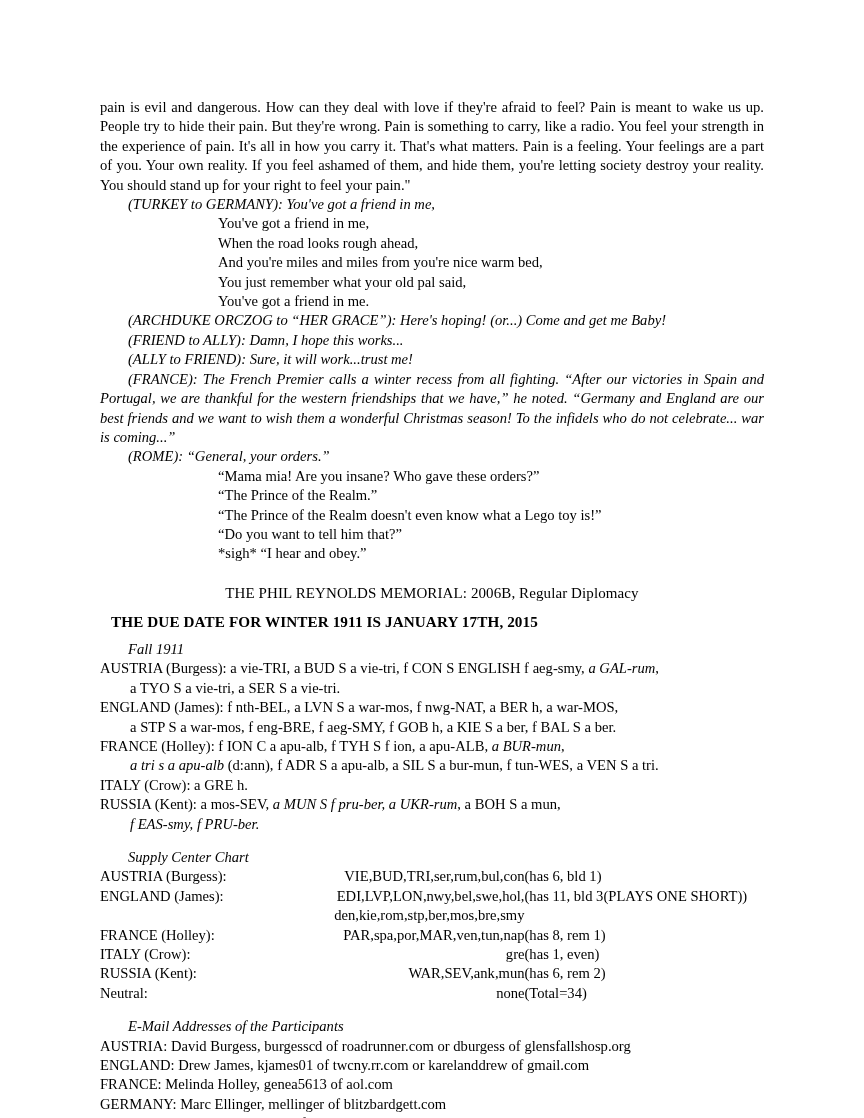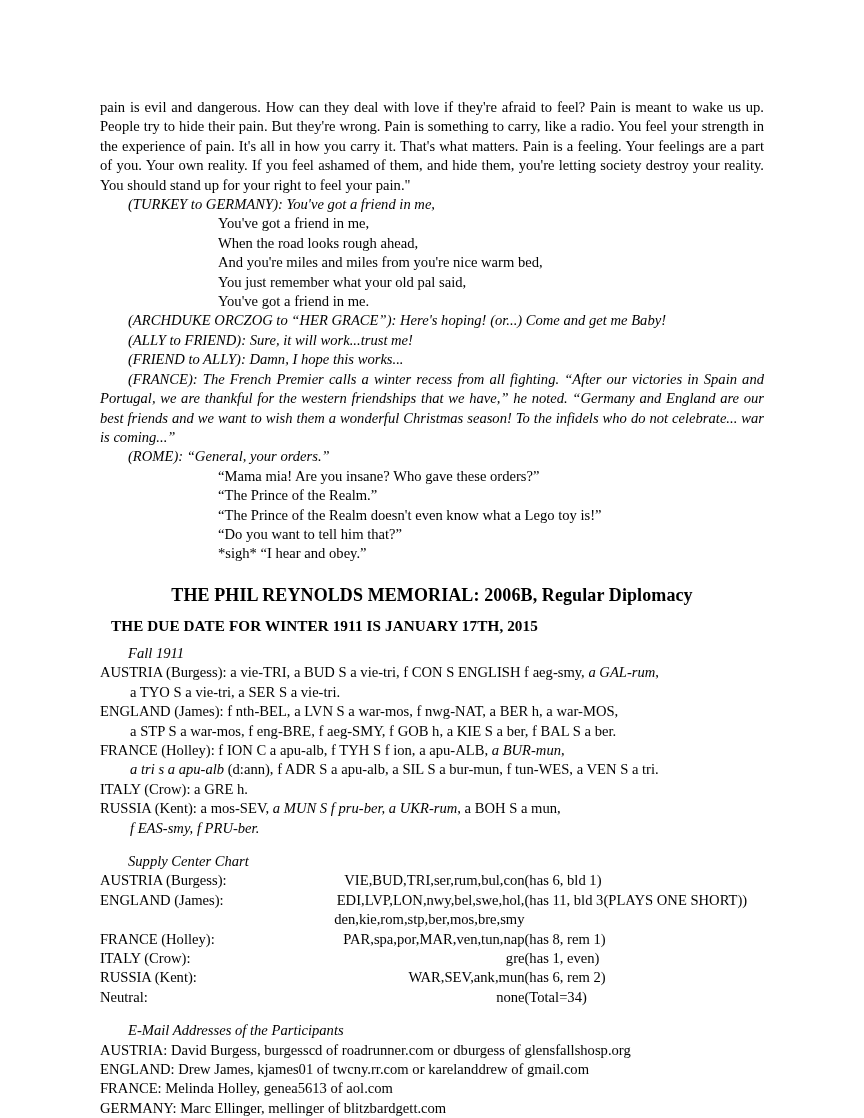--- a/index.html
+++ b/index.html
@@ -54,22 +54,22 @@
   }
   .ital {
     font-style: italic;
   }
   .sp-sm { height: 8px; }
   .sp-md { height: 14px; }
   .sp-lg { height: 20px; }
 
   .heading1 {
     text-align: center;
-    font-weight: bold;
-    font-size: 18px;
+    font-weight: normal;
+    font-size: 15px;
     letter-spacing: 0.1px;
   }
   .heading2 {
     font-weight: bold;
     font-size: 15.2px;
     letter-spacing: 0.1px;
     margin-left: 11px;
   }
   .sub-ital {
     font-style: italic;
@@ -124,22 +124,22 @@
     <p class="justify">pain is evil and dangerous.  How can they deal with love if they're afraid to feel?  Pain is meant to wake us up.  People try to hide their pain.  But they're wrong.  Pain is something to carry, like a radio.  You feel your strength in the experience of pain.  It's all in how you carry it.  That's what matters.  Pain is a feeling.  Your feelings are a part of you.  Your own reality.  If you feel ashamed of them, and hide them, you're letting society destroy your reality.  You should stand up for your right to feel your pain."</p>
 
     <p class="indent">(TURKEY to GERMANY):  You've got a friend in me,</p>
     <p class="quote-line">You've got a friend in me,</p>
     <p class="quote-line">When the road looks rough ahead,</p>
     <p class="quote-line">And you're miles and miles from you're nice warm bed,</p>
     <p class="quote-line">You just remember what your old pal said,</p>
     <p class="quote-line">You've got a friend in me.</p>
 
     <p class="indent">(ARCHDUKE ORCZOG to “HER GRACE”):  Here's hoping!  (or...)  Come and get me Baby!</p>
+    <p class="indent">(FRIEND to ALLY):  Damn, I hope this works...</p>
     <p class="indent">(ALLY to FRIEND):  Sure, it will work...trust me!</p>
-    <p class="indent">(FRIEND to ALLY):  Damn, I hope this works...</p>
     <p class="justify indent">(FRANCE):  The French Premier calls a winter recess from all fighting.  “After our victories in Spain and Portugal, we are thankful for the western friendships that we have,” he noted.  “Germany and England are our best friends and we want to wish them a wonderful Christmas season!  To the infidels who do not celebrate... war is coming...”</p>
     <p class="indent">(ROME):  “General, your orders.”</p>
     <p class="quote-line2">“Mama mia!  Are you insane?  Who gave these orders?”</p>
     <p class="quote-line2">“The Prince of the Realm.”</p>
     <p class="quote-line2">“The Prince of the Realm doesn't even know what a Lego toy is!”</p>
     <p class="quote-line2">“Do you want to tell him that?”</p>
     <p class="quote-line2">*sigh*  “I hear and obey.”</p>
 
     <div class="sp-lg"></div>
     <p class="heading1">THE PHIL REYNOLDS MEMORIAL: 2006B, Regular Diplomacy</p>

